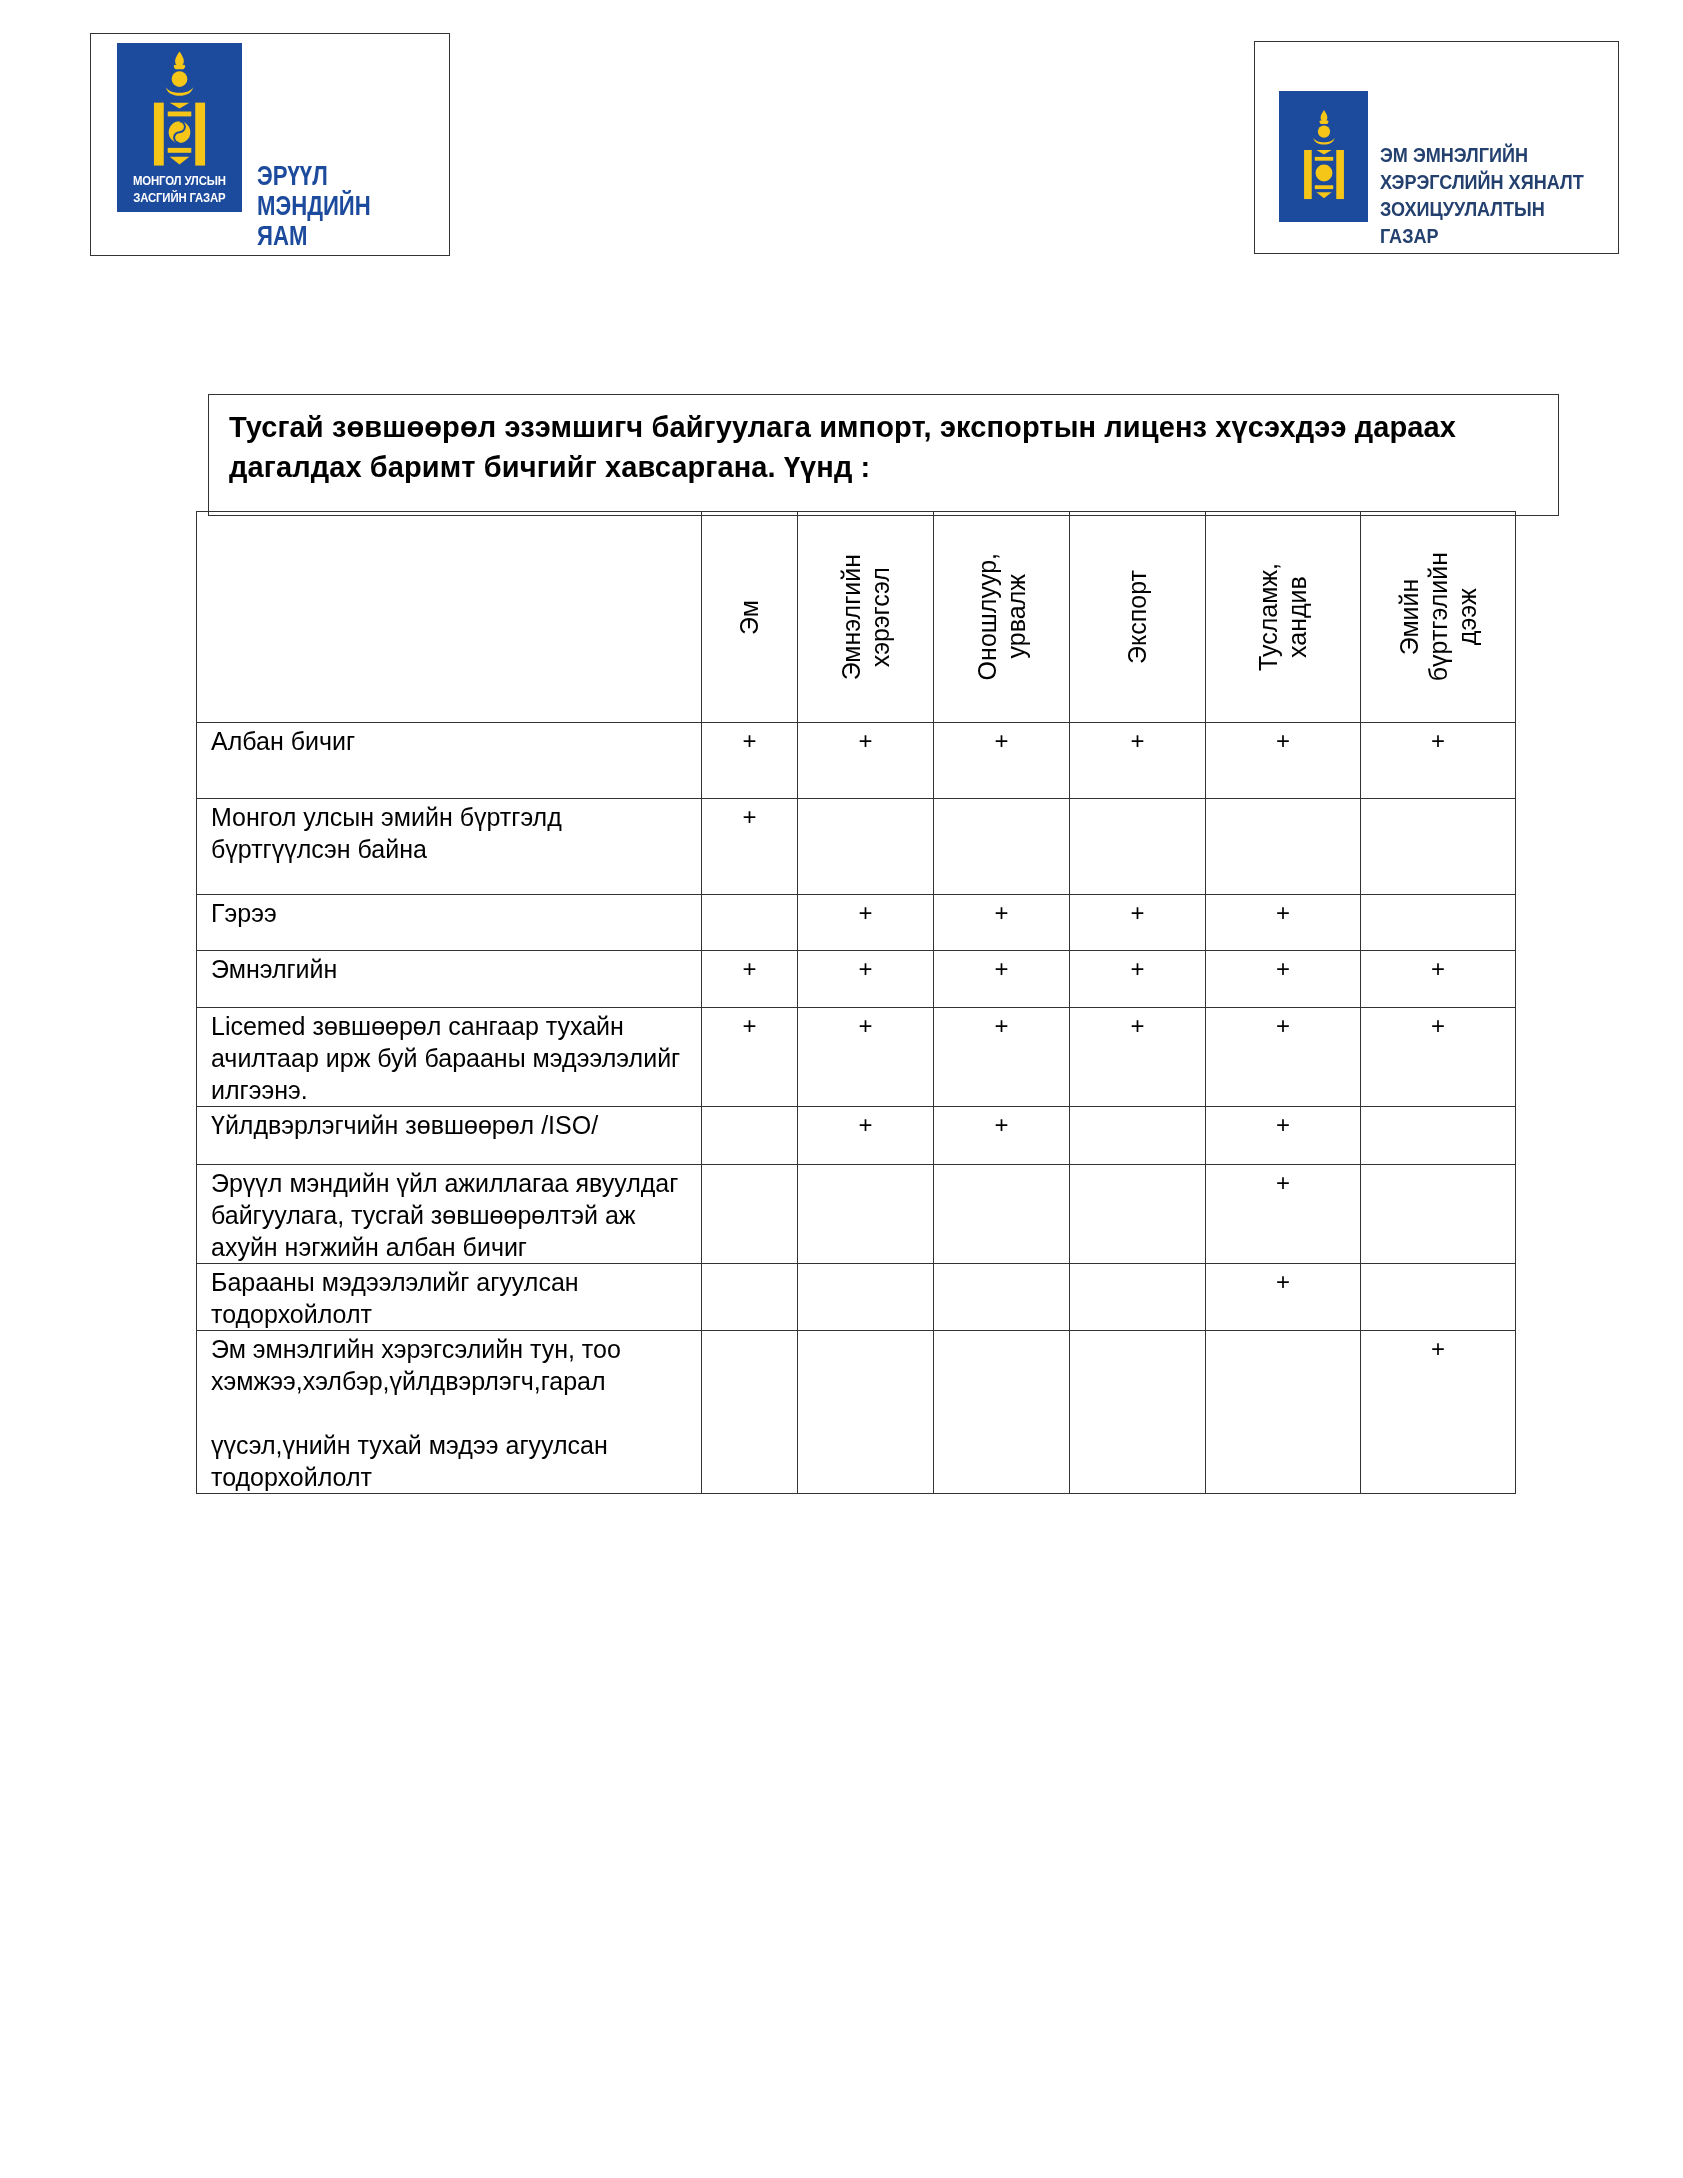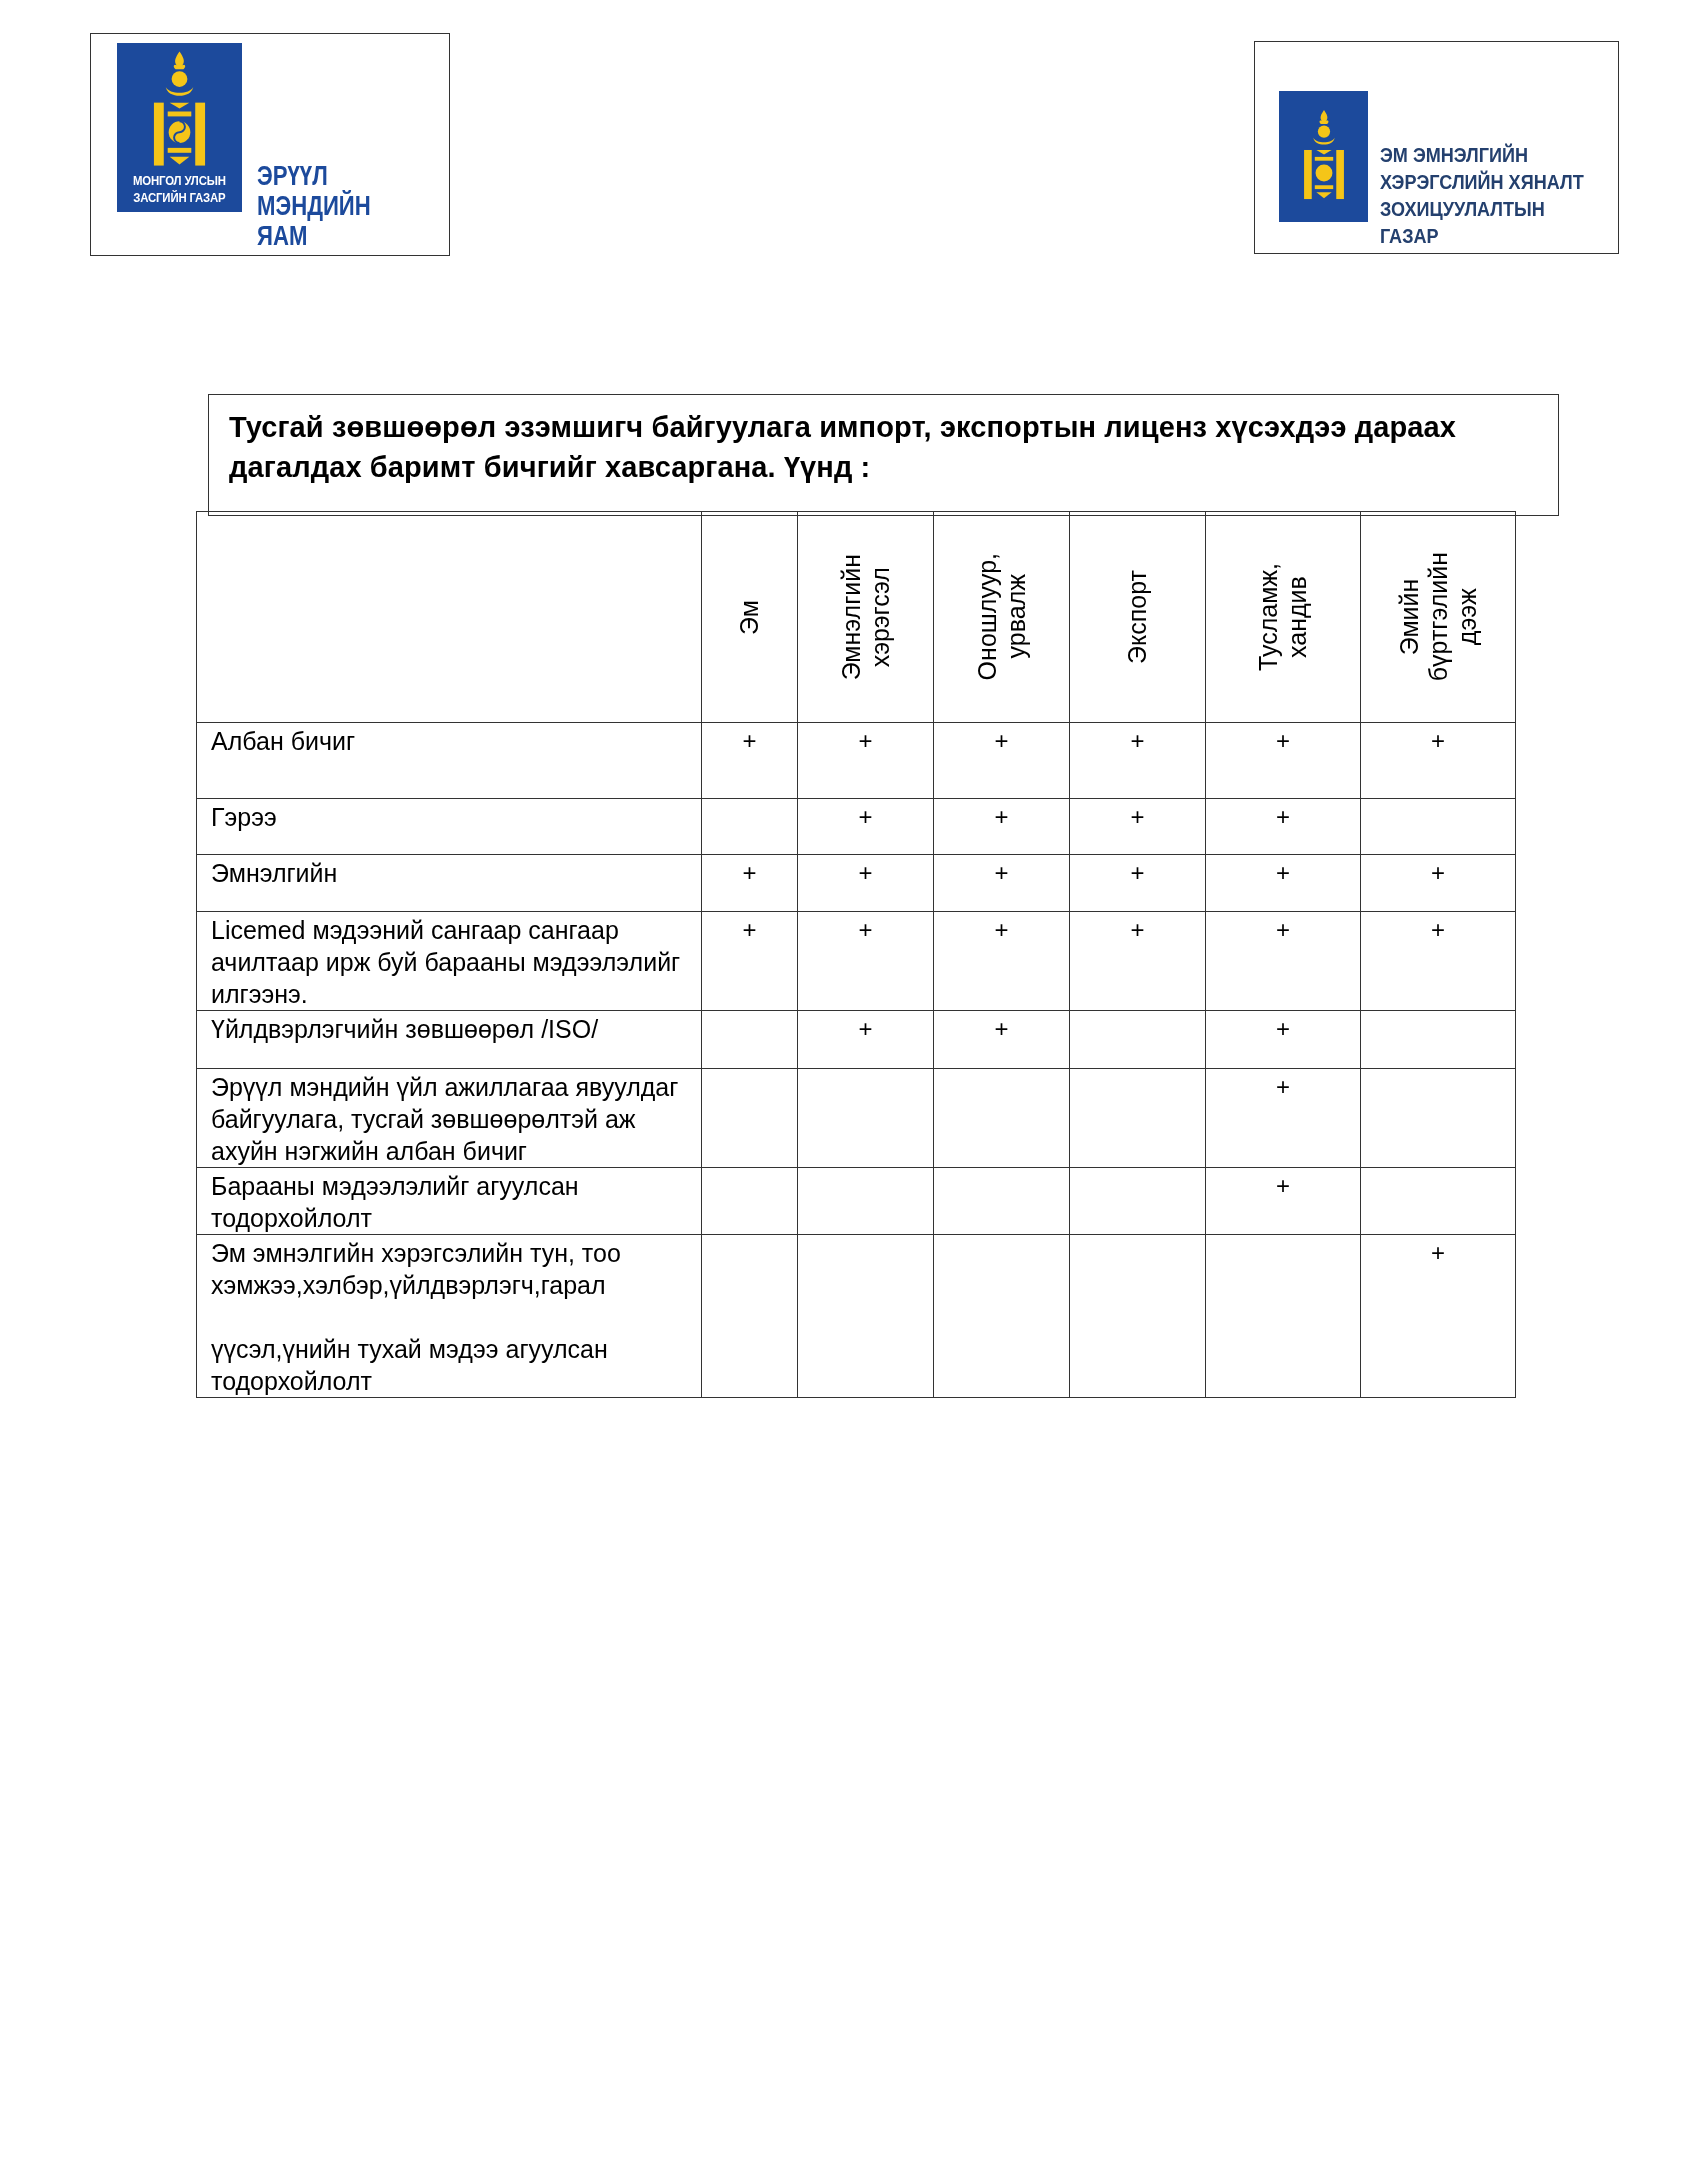--- a/index.html
+++ b/index.html
@@ -145,40 +145,49 @@
   <tbody id="table-body">
       <tr style="height: 76px;">
         <td class="doc-cell" style="white-space: pre-line;">Албан бичиг</td>
         <td class="mark-cell">+</td>
         <td class="mark-cell">+</td>
         <td class="mark-cell">+</td>
         <td class="mark-cell">+</td>
         <td class="mark-cell">+</td>
         <td class="mark-cell">+</td>
       </tr>
+      <tr style="height: 96px;">
+        <td class="doc-cell" style="white-space: pre-line;">Монгол улсын эмийн бүртгэлд бүртгүүлсэн байна</td>
+        <td class="mark-cell">+</td>
+        <td class="mark-cell"></td>
+        <td class="mark-cell"></td>
+        <td class="mark-cell"></td>
+        <td class="mark-cell"></td>
+        <td class="mark-cell"></td>
+      </tr>
       <tr style="height: 56px;">
         <td class="doc-cell" style="white-space: pre-line;">Гэрээ</td>
         <td class="mark-cell"></td>
         <td class="mark-cell">+</td>
         <td class="mark-cell">+</td>
         <td class="mark-cell">+</td>
         <td class="mark-cell">+</td>
         <td class="mark-cell"></td>
       </tr>
       <tr style="height: 57px;">
         <td class="doc-cell" style="white-space: pre-line;">Эмнэлгийн</td>
         <td class="mark-cell">+</td>
         <td class="mark-cell">+</td>
         <td class="mark-cell">+</td>
         <td class="mark-cell">+</td>
         <td class="mark-cell">+</td>
         <td class="mark-cell">+</td>
       </tr>
       <tr style="height: 95px;">
-        <td class="doc-cell" style="white-space: pre-line;">Licemed мэдээний сангаар сангаар ачилтаар ирж буй барааны мэдээлэлийг илгээнэ.</td>
+        <td class="doc-cell" style="white-space: pre-line;">Licemed зөвшөөрөл сангаар тухайн ачилтаар ирж буй барааны мэдээлэлийг илгээнэ.</td>
         <td class="mark-cell">+</td>
         <td class="mark-cell">+</td>
         <td class="mark-cell">+</td>
         <td class="mark-cell">+</td>
         <td class="mark-cell">+</td>
         <td class="mark-cell">+</td>
       </tr>
       <tr style="height: 58px;">
         <td class="doc-cell" style="white-space: pre-line;">Үйлдвэрлэгчийн зөвшөөрөл /ISO/</td>
         <td class="mark-cell"></td>

